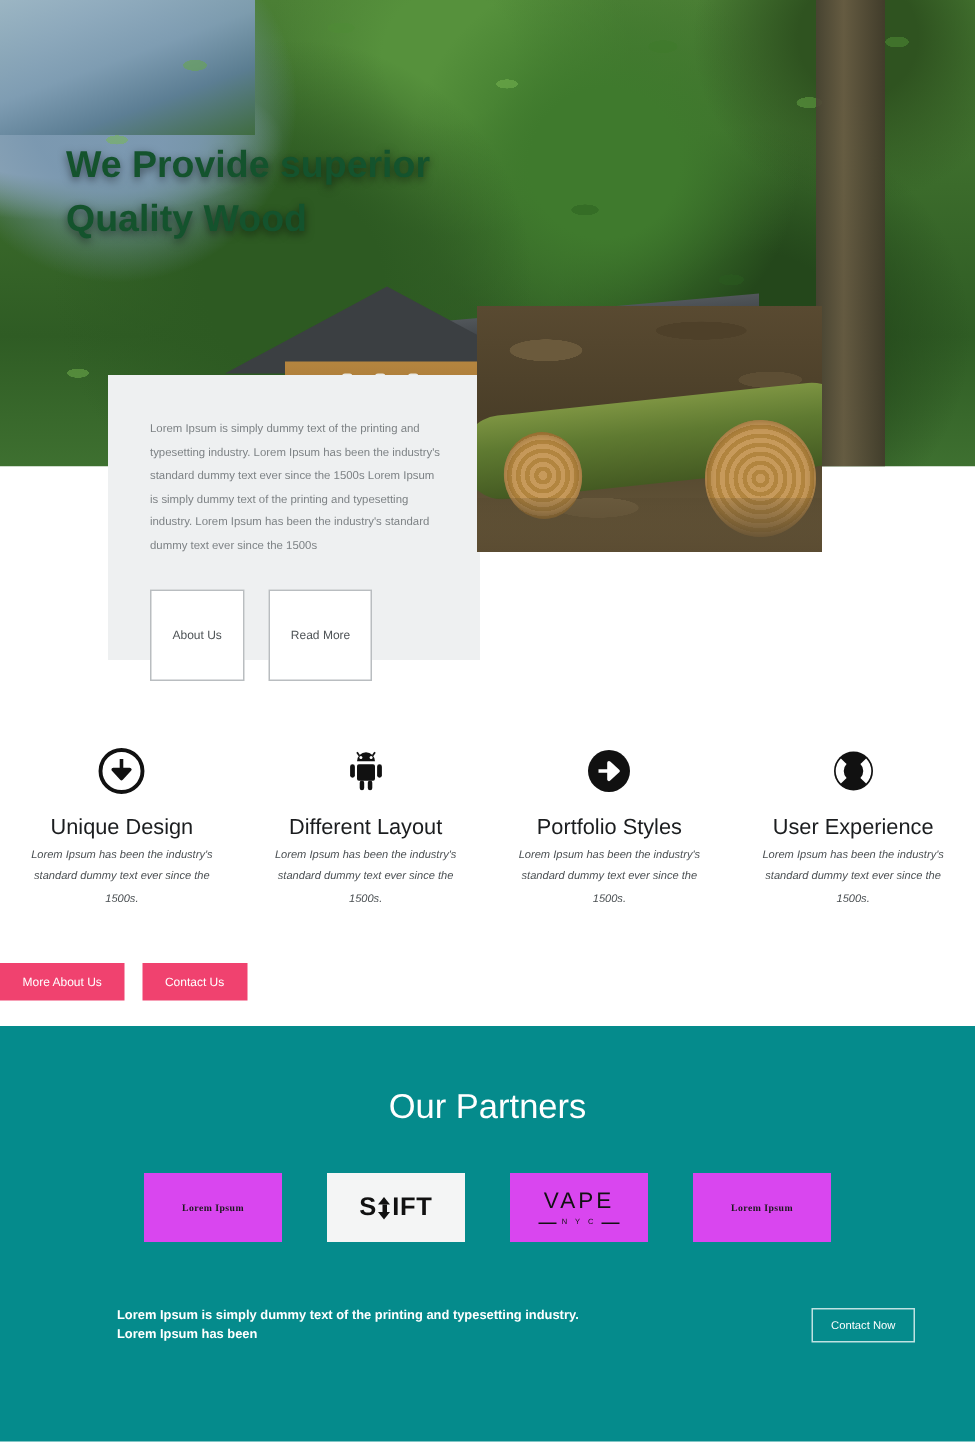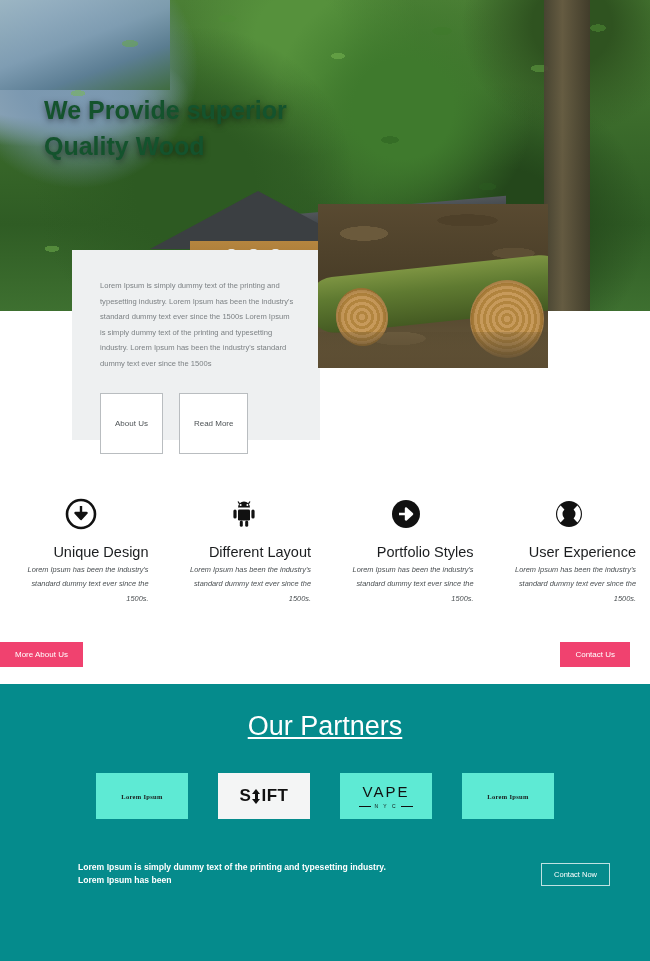--- a/index.html
+++ b/index.html
@@ -193,40 +193,40 @@
     font-family:"Liberation Sans", sans-serif;
   }
 
   
   .features {
     position:absolute;
     left:0; top:492px;
     width:650px;
     display:flex;
   }
-  .feature { flex:1; text-align:right; padding:0 14px; }
+  .feature { flex:1; text-align:center; padding:0 14px; }
   .feat-icon { height:44px; display:flex; align-items:center; justify-content:center; }
   .feat-title {
     font-size:14.5px;
     color:#1b1d1f;
     margin-top:8px;
     font-weight:400;
   }
   .feat-desc {
     margin-top:3px;
     font-size:7.4px;
     line-height:1.95;
     color:#4a4f52;
     font-style:italic;
   }
   .cta-row {
     position:absolute;
     left:0; top:642px;
     width:630px;
-    display:flex; justify-content:space-between; gap:12px;
+    display:flex; justify-content:flex-start; gap:12px;
   }
   .pink-btn {
     background:#f0426f;
     color:#ffffff;
     border:none;
     font-size:8px;
     padding:8px 15px;
     cursor:pointer;
     font-family:"Liberation Sans", sans-serif;
   }
@@ -234,32 +234,31 @@
   
   .partners {
     position:absolute;
     left:0; top:684px;
     width:650px; height:277px;
     background:#058b8c;
   }
   .partners-title {
     text-align:center;
     color:#ffffff;
-    font-size:27px;
-    padding-top:27px;
+    font-size:23px;
+    padding-top:40px;
     font-weight:400;
-    text-decoration:underline;
   }
   .logo-row {
     display:flex; justify-content:center; gap:30px;
     margin-top:31px;
   }
   .logo-box {
     width:92px; height:46px;
-    background:#5eead4;
+    background:#d946ef;
     display:flex; align-items:center; justify-content:center;
   }
   .logo-box.gray { background:#f4f5f5; }
   .logo-lorem {
     font-family:"Liberation Serif", serif;
     font-size:6.5px;
     font-weight:bold;
     color:#1a1a1a;
     letter-spacing:.3px;
   }

